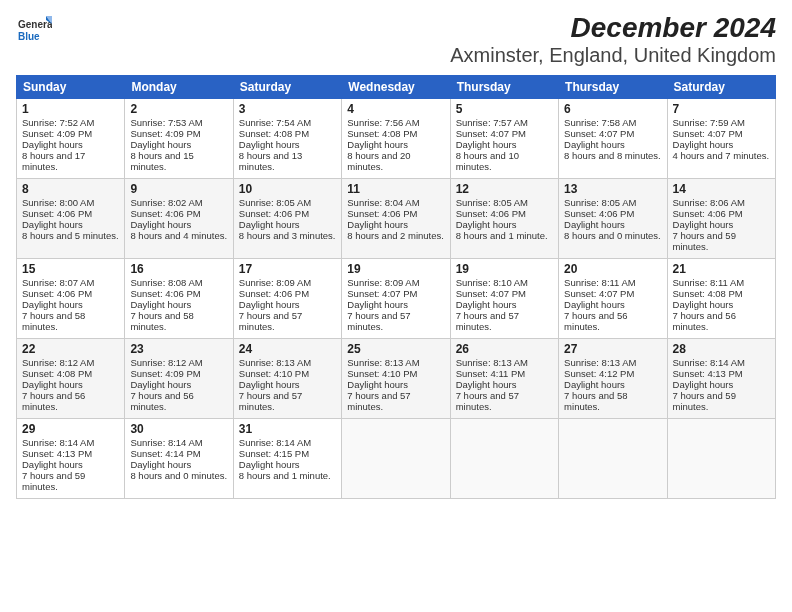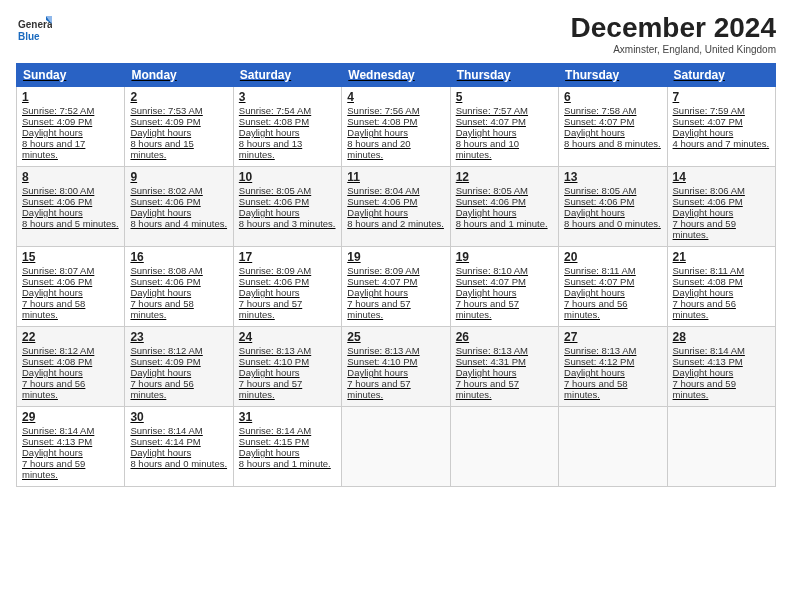--- a/index.html
+++ b/index.html
@@ -26,30 +26,30 @@
       align-items: center;
       gap: 4px;
     }
     .title-block {
       text-align: right;
     }
     .month-title {
       font-size: 28px;
       font-weight: bold;
       color: #222;
+      font-style: italic;
     }
     .subtitle {
-      font-size: 10px;
+      font-size: 20px;
       color: #444;
     }
     .calendar-table {
       width: 100%;
       border-collapse: collapse;
       table-layout: fixed;
-      text-decoration: underline;
     }
     .calendar-table th {
       background: #2962c4;
       color: #fff;
       text-align: left;
       padding: 4px 6px;
       font-size: 12px;
       font-weight: bold;
       border: 1px solid #2962c4;
     }
@@ -133,21 +133,21 @@
           <td><span class="day-num">19</span><span>Sunrise: 8:09 AM</span><br><span>Sunset: 4:07 PM</span><br><span>Daylight hours</span><br><span>7 hours and 57 minutes.</span></td>
           <td><span class="day-num">19</span><span>Sunrise: 8:10 AM</span><br><span>Sunset: 4:07 PM</span><br><span>Daylight hours</span><br><span>7 hours and 57 minutes.</span></td>
           <td><span class="day-num">20</span><span>Sunrise: 8:11 AM</span><br><span>Sunset: 4:07 PM</span><br><span>Daylight hours</span><br><span>7 hours and 56 minutes.</span></td>
           <td><span class="day-num">21</span><span>Sunrise: 8:11 AM</span><br><span>Sunset: 4:08 PM</span><br><span>Daylight hours</span><br><span>7 hours and 56 minutes.</span></td>
         </tr>
         <tr>
           <td><span class="day-num">22</span><span>Sunrise: 8:12 AM</span><br><span>Sunset: 4:08 PM</span><br><span>Daylight hours</span><br><span>7 hours and 56 minutes.</span></td>
           <td><span class="day-num">23</span><span>Sunrise: 8:12 AM</span><br><span>Sunset: 4:09 PM</span><br><span>Daylight hours</span><br><span>7 hours and 56 minutes.</span></td>
           <td><span class="day-num">24</span><span>Sunrise: 8:13 AM</span><br><span>Sunset: 4:10 PM</span><br><span>Daylight hours</span><br><span>7 hours and 57 minutes.</span></td>
           <td><span class="day-num">25</span><span>Sunrise: 8:13 AM</span><br><span>Sunset: 4:10 PM</span><br><span>Daylight hours</span><br><span>7 hours and 57 minutes.</span></td>
-          <td><span class="day-num">26</span><span>Sunrise: 8:13 AM</span><br><span>Sunset: 4:31 PM</span><br><span>Daylight hours</span><br><span>7 hours and 57 minutes.</span></td>
+          <td><span class="day-num">26</span><span>Sunrise: 8:13 AM</span><br><span>Sunset: 4:11 PM</span><br><span>Daylight hours</span><br><span>7 hours and 57 minutes.</span></td>
           <td><span class="day-num">27</span><span>Sunrise: 8:13 AM</span><br><span>Sunset: 4:12 PM</span><br><span>Daylight hours</span><br><span>7 hours and 58 minutes.</span></td>
           <td><span class="day-num">28</span><span>Sunrise: 8:14 AM</span><br><span>Sunset: 4:13 PM</span><br><span>Daylight hours</span><br><span>7 hours and 59 minutes.</span></td>
         </tr>
         <tr>
           <td><span class="day-num">29</span><span>Sunrise: 8:14 AM</span><br><span>Sunset: 4:13 PM</span><br><span>Daylight hours</span><br><span>7 hours and 59 minutes.</span></td>
           <td><span class="day-num">30</span><span>Sunrise: 8:14 AM</span><br><span>Sunset: 4:14 PM</span><br><span>Daylight hours</span><br><span>8 hours and 0 minutes.</span></td>
           <td><span class="day-num">31</span><span>Sunrise: 8:14 AM</span><br><span>Sunset: 4:15 PM</span><br><span>Daylight hours</span><br><span>8 hours and 1 minute.</span></td>
           <td class="empty-cell"></td>
           <td class="empty-cell"></td>
           <td class="empty-cell"></td>

